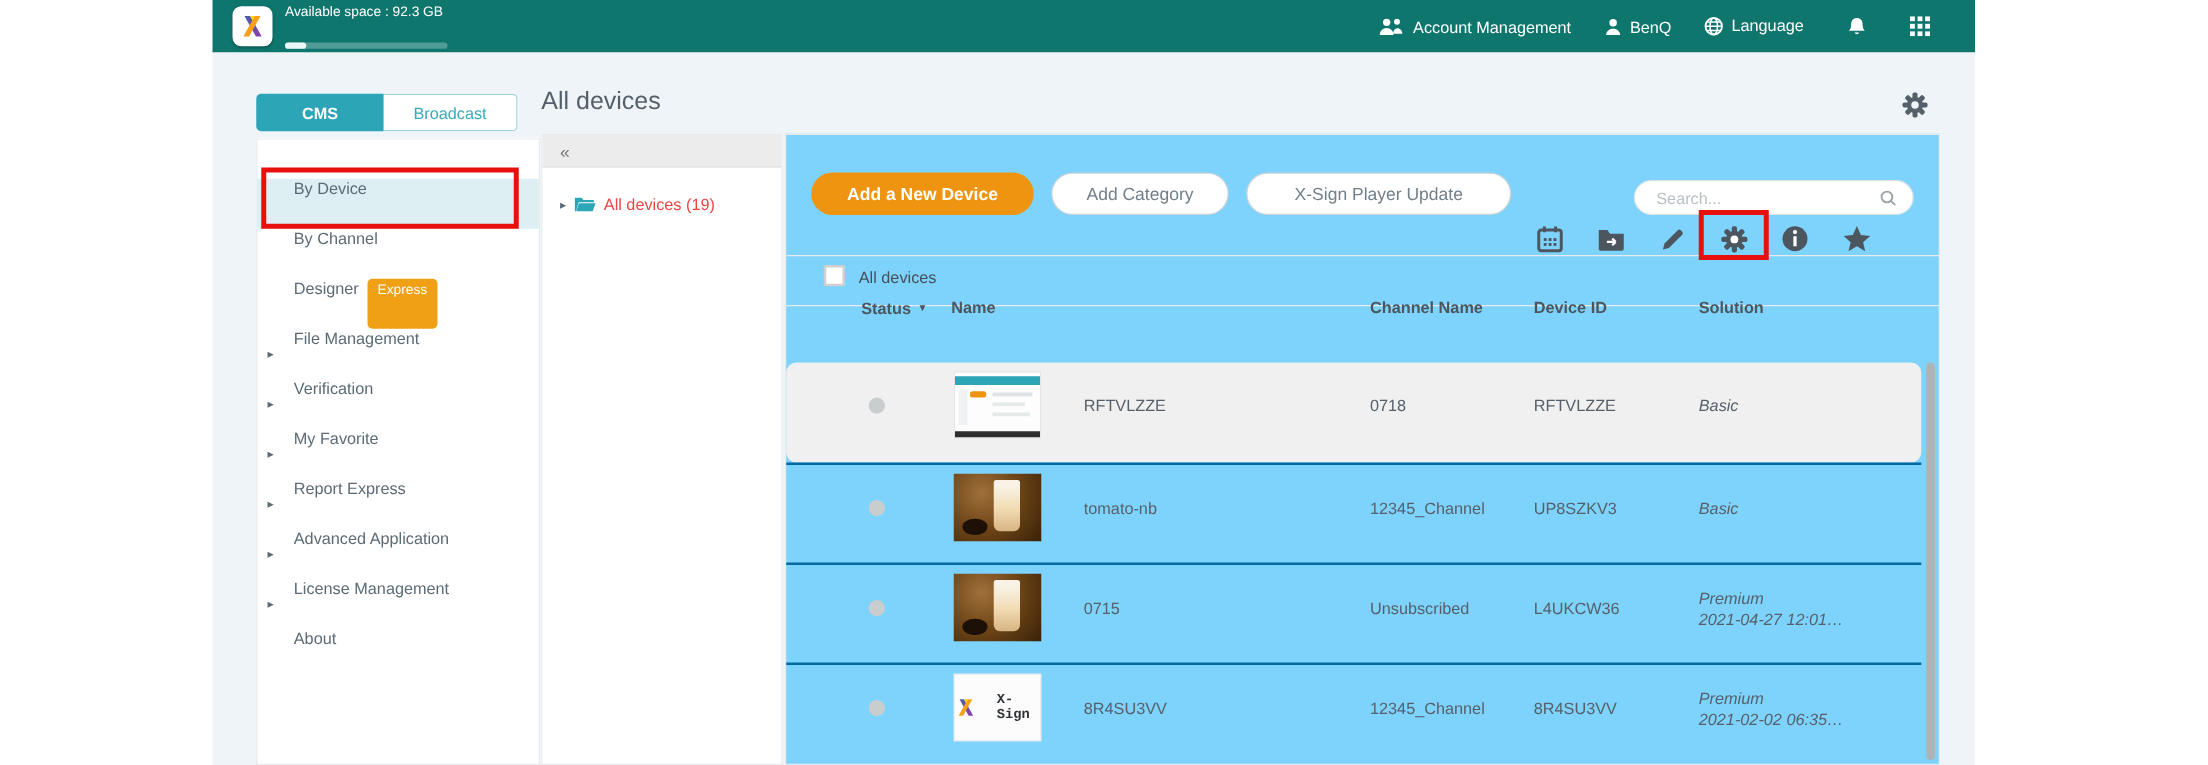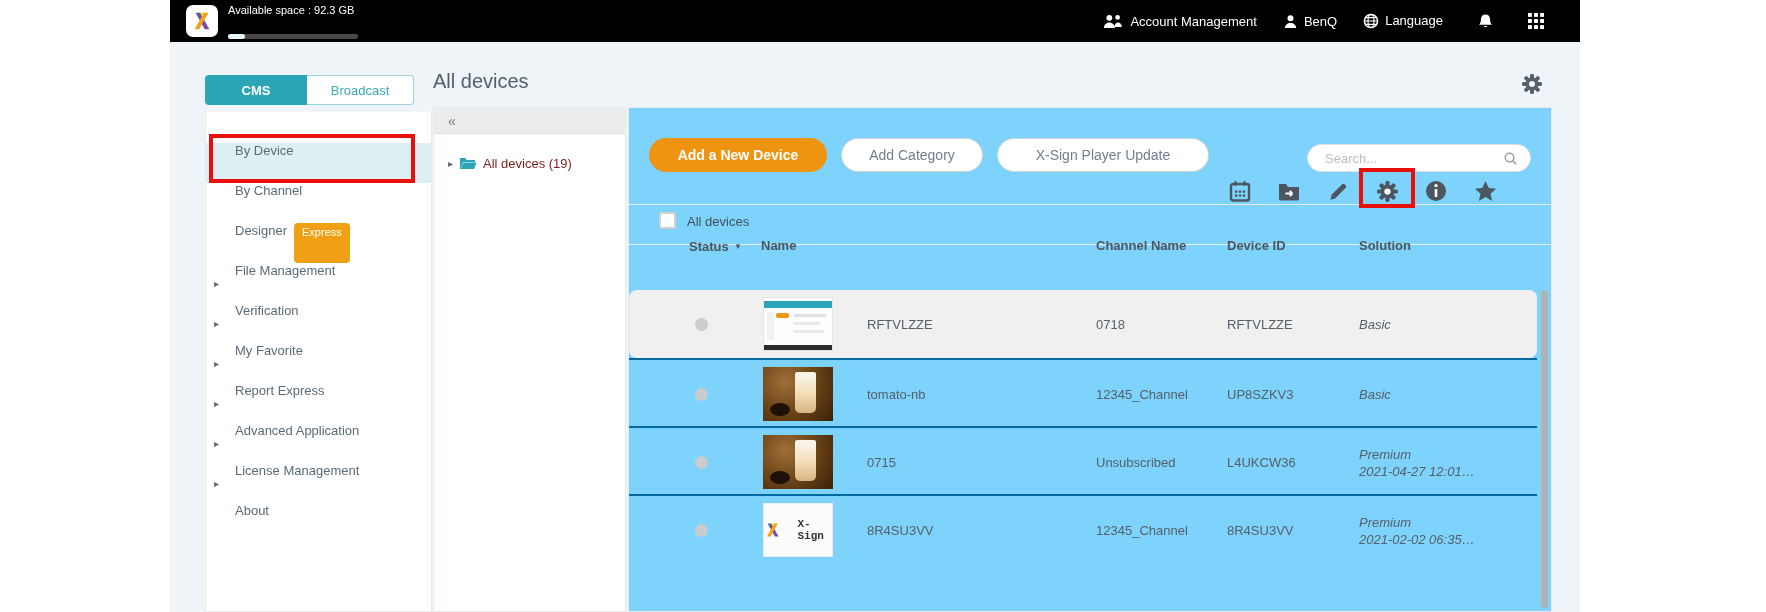--- a/index.html
+++ b/index.html
@@ -1,20 +1,20 @@
 <!DOCTYPE html>
 <html><head>
 <meta charset="utf-8">
 <style>
   * { margin:0; padding:0; box-sizing:border-box; }
   html,body { width:1766px; height:612px; background:#ffffff; overflow:hidden;
               font-family:"Liberation Sans", sans-serif; }
 
   
-  #topbar { position:absolute; left:170px; top:0; width:1410px; height:42px; background:#000000; }
+  #topbar { position:absolute; left:170px; top:0; width:1410px; height:42px; background:#0f766e; }
   #logo-box { position:absolute; left:16px; top:5px; width:32px; height:32px; background:#fff; border-radius:7px;
               display:flex; align-items:center; justify-content:center; box-shadow:0 1px 2px rgba(0,0,0,.25); }
   #avail { position:absolute; left:58px; top:3px; width:134px; color:#fff; font-size:11px; line-height:14px; }
   #avail-track { position:absolute; left:58px; top:34px; width:130px; height:5px; border-radius:3px; background:rgba(255,255,255,.28); }
   #avail-fill { width:17px; height:5px; border-radius:3px; background:#e9f6f8; }
   #topnav { position:absolute; right:36px; top:0; height:42px; display:flex; align-items:center; color:#fff; font-size:13px; }
   .nav-item { display:flex; align-items:flex-start; gap:6px; margin-left:26px; cursor:pointer; white-space:nowrap; }
   .nav-item.iconsolo { margin-left:34px; }
 
   
@@ -41,21 +41,21 @@
   
   #page-title { position:absolute; left:433px; top:70px; font-size:20px; color:#545f6a; }
   #page-gear { position:absolute; left:1520px; top:72px; width:26px; height:26px; color:#55606a; cursor:pointer; }
 
   
   #tree { position:absolute; left:433px; top:107px; width:193px; height:505px; background:#fff; border:1px solid #e7ebee; }
   #tree-head { height:26px; background:#ececec; border-bottom:1px solid #e0e0e0; display:flex; align-items:center; }
   #tree-collapse { margin-left:14px; color:#777; font-size:14px; cursor:pointer; line-height:1; }
   #tree-item { margin-top:22px; padding-left:14px; display:flex; align-items:center; gap:6px; cursor:pointer; }
   #tree-item .arrow { font-size:10px; color:#5b6b75; }
-  #tree-item .lbl { color:#7f1d1d; font-size:13px; }
+  #tree-item .lbl { color:#ef4444; font-size:13px; }
 
   
   #card { position:absolute; left:628px; top:107px; width:924px; height:505px; background:#7dd3fc; border:1px solid #e7ebee; }
   .btn { position:absolute; top:30px; height:34px; border-radius:17px; font-size:14px; display:flex;
          align-items:center; justify-content:center; cursor:pointer; white-space:nowrap; }
   #btn-add { left:20px; width:178px; background:#ef9411; color:#fff; font-weight:bold; border:none; }
   #btn-cat { left:212px; width:142px; background:#fff; color:#707f8a; border:1px solid #cdd3d6; }
   #btn-upd { left:368px; width:212px; background:#fff; color:#707f8a; border:1px solid #cdd3d6; }
 
   #searchbox { position:absolute; right:20px; top:36px; width:224px; height:28px; border:1px solid #dde2e5;
@@ -77,21 +77,21 @@
 
   #thead { position:absolute; left:0; top:130px; right:0; height:40px; font-size:13px; font-weight:bold; color:#4c565e; }
   #th-status { position:absolute; left:60px; width:41px; word-break:break-all; line-height:17px; }
   #th-caret { position:absolute; left:105px; top:4px; font-size:8px; color:#4c565e; cursor:pointer; }
   #th-name { position:absolute; left:132px; }
   #th-channel { position:absolute; left:467px; }
   #th-device { position:absolute; left:598px; }
   #th-solution { position:absolute; left:730px; }
 
   #rows { position:absolute; left:0; top:182px; right:0; }
-  .row { position:relative; height:68px; margin-right:14px; font-size:13px; color:#56606a; cursor:pointer; }
+  .row { position:relative; height:80px; margin-right:14px; font-size:13px; color:#56606a; cursor:pointer; }
   .row.selected { background:#f0f0f0; border-radius:8px; }
   .row + .row { border-top:2px solid #0369a1; }
   .dot { position:absolute; left:66px; top:28px; width:13px; height:13px; border-radius:50%; background:#c9cdce; }
   .thumb { position:absolute; left:134px; top:7px; width:70px; height:54px; overflow:hidden; }
   .cell-name { position:absolute; left:238px; top:27px; }
   .cell-channel { position:absolute; left:467px; top:27px; }
   .cell-device { position:absolute; left:598px; top:27px; }
   .cell-solution { position:absolute; left:730px; top:27px;font-style:italic; }
   .cell-solution.two { top:18px; line-height:17px; }
 

